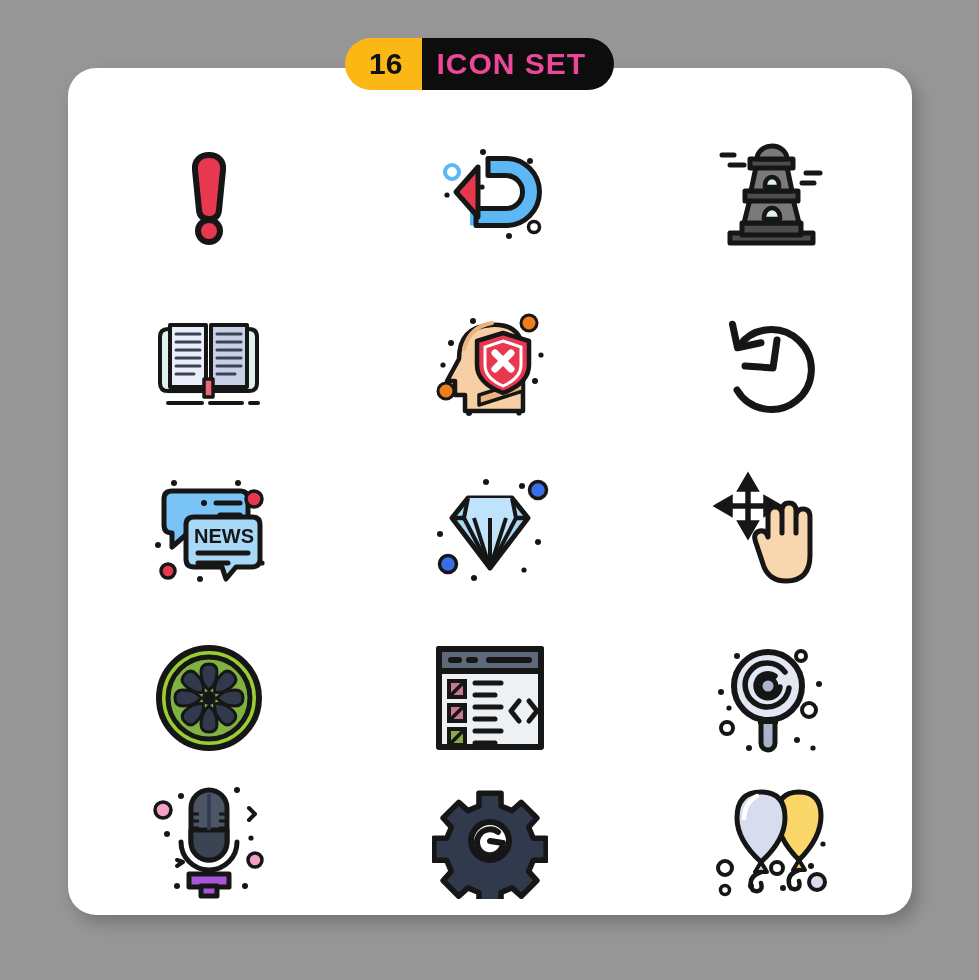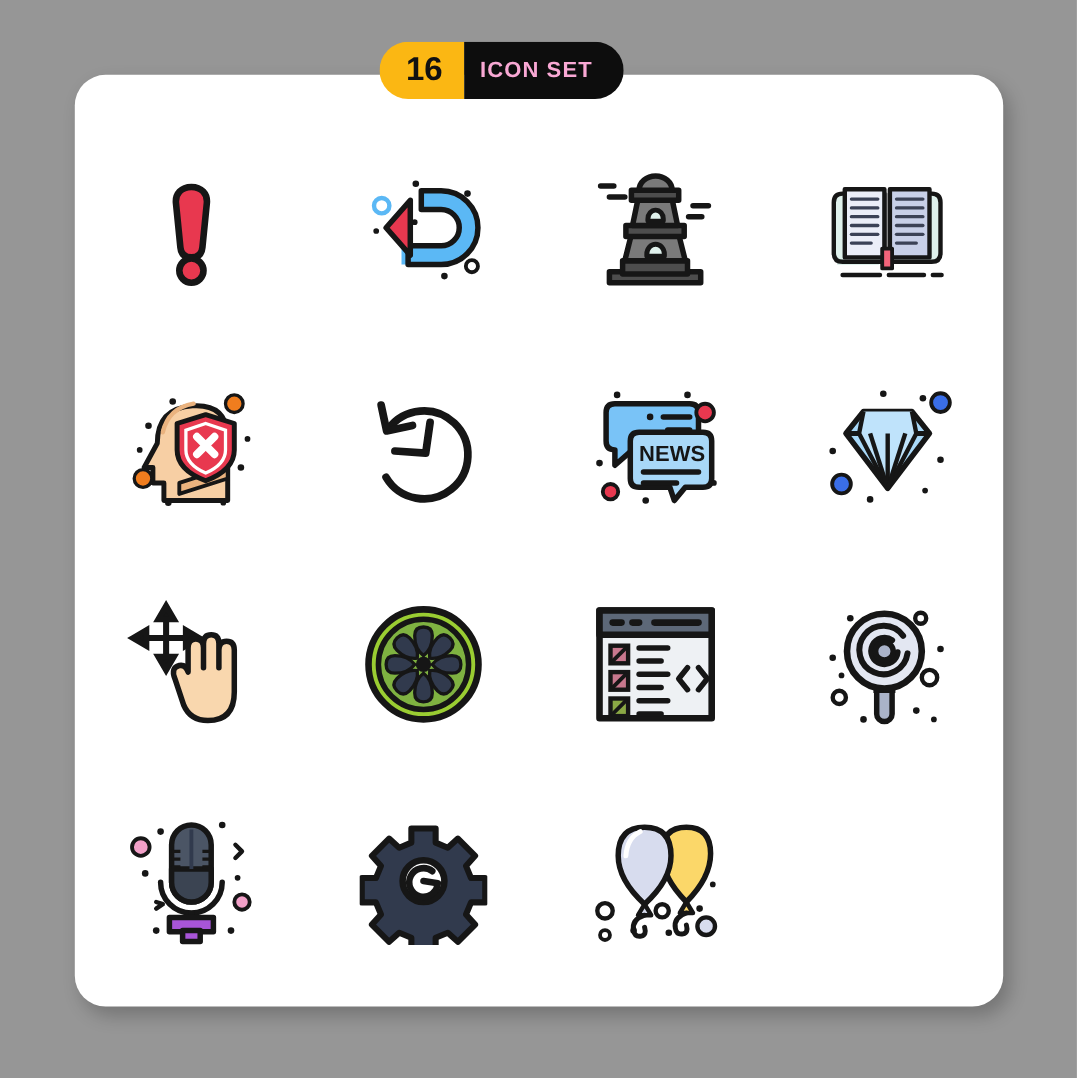--- a/index.html
+++ b/index.html
@@ -48,37 +48,37 @@
     font-size: 30px;
     font-weight: bold;
     display: flex;
     align-items: center;
     justify-content: center;
     padding: 0 20px 0 24px;
     letter-spacing: 0px;
   }
   .pill-title {
     background: #0d0d0d;
-    color: #f9a8d4;
-    font-size: 20px;
+    color: #ec4899;
+    font-size: 30px;
     font-weight: bold;
     display: flex;
     align-items: center;
     justify-content: center;
     padding: 0 28px 0 14px;
     letter-spacing: 1px;
   }
   .grid {
     position: absolute;
     left: 68px;
     top: 110px;
     width: 844px;
     height: 790px;
     display: grid;
-    grid-template-columns: repeat(4, 1fr);
+    grid-template-columns: repeat(3, 1fr);
     grid-template-rows: repeat(4, 1fr);
   }
   .cell {
     display: flex;
     align-items: center;
     justify-content: center;
   }
   .cell svg {
     display: block;
   }

